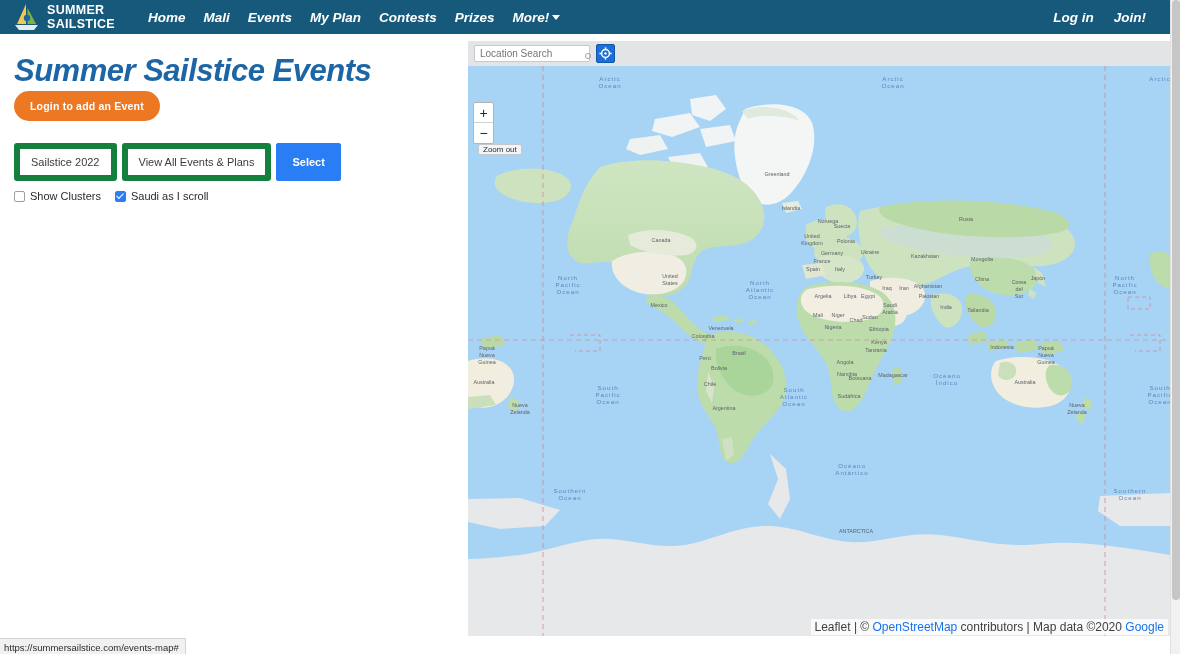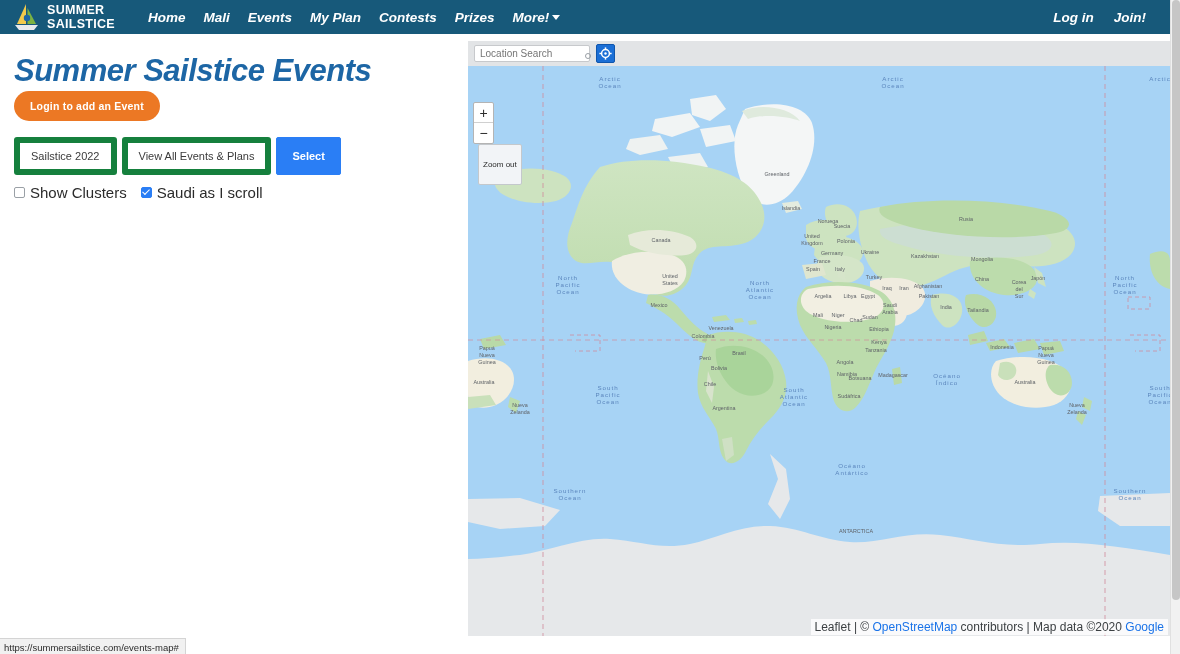--- a/index.html
+++ b/index.html
@@ -52,34 +52,34 @@
     margin: 0 0 2px 0;
   }
   .page-subtitle {
     color: #1c1c1c; font-weight: bold; font-size: 15.5px;
     line-height: 20px; margin: 0 0 16px 0;
   }
   .btn-add {
     display: inline-block; background: #ec7824; color: #ffffff;
     font-weight: bold; font-size: 10.5px; letter-spacing: .2px;
     padding: 9px 16px; border: none; border-radius: 20px;
-    cursor: pointer; margin-bottom: 16px;
+    cursor: pointer; margin-bottom: 22px;
   }
   .filter-row { display: flex; align-items: stretch; gap: 5px; margin-bottom: 9px; }
   .filter-box {
     background: #ffffff; border: 6px solid #15803d; border-radius: 3px;
     font-size: 11px; color: #3b3b3b; padding: 7px 11px;
     display: flex; align-items: center; cursor: pointer; white-space: nowrap;
   }
   .btn-select {
     background: #2a7ef5; color: #ffffff; border: 1px solid #2a7ef5;
     border-radius: 2px; font-size: 11px; font-weight: bold;
     padding: 7px 15px; cursor: pointer; display: flex; align-items: center;
   }
-  .check-row { display: flex; align-items: flex-end; font-size: 15px; color: #2b2b2b; }
+  .check-row { display: flex; align-items: flex-end; font-size: 11px; color: #2b2b2b; }
   .check-item { display: flex; align-items: center; margin-right: 14px; cursor: pointer; }
   .cbox {
     width: 11px; height: 11px; border: 1px solid #9aa0a6; border-radius: 2px;
     background: #ffffff; margin-right: 5px; flex: none;
     display: flex; align-items: center; justify-content: center;
   }
   .cbox.checked { background: #2a7ef5; border-color: #2a7ef5; }
   .cbox.checked::after {
     content: ""; width: 3px; height: 6px; border: solid #ffffff;
     border-width: 0 1.5px 1.5px 0; transform: rotate(45deg) translate(-1px,-1px);
@@ -127,21 +127,21 @@
     z-index: 20;
   }
   .zoom-btn {
     height: 20px; display: flex; align-items: center; justify-content: center;
     font-size: 14px; color: #2b2b2b; cursor: pointer; line-height: 1;
   }
   .zoom-btn.plus { border-bottom: 1px solid #d0d0d0; }
   .zoom-tip {
     position: absolute; top: 78px; left: 10px;
     background: #f2f4f7; border: 1px solid #c4c8cc;
-    font-size: 8px; color: #2b2b2b; padding: 15px 4px; border-radius: 2px;
+    font-size: 8px; color: #2b2b2b; padding: 0 4px; border-radius: 2px;
     z-index: 20; white-space: nowrap;
   }
   .attribution {
     position: absolute; bottom: 1px; right: 2px;
     background: rgba(255,255,255,.78);
     font-size: 12px; color: #3c4043; padding: 1px 4px;
     white-space: nowrap; z-index: 20;
   }
   .attribution a { color: #1a73e8; text-decoration: none; }
 

